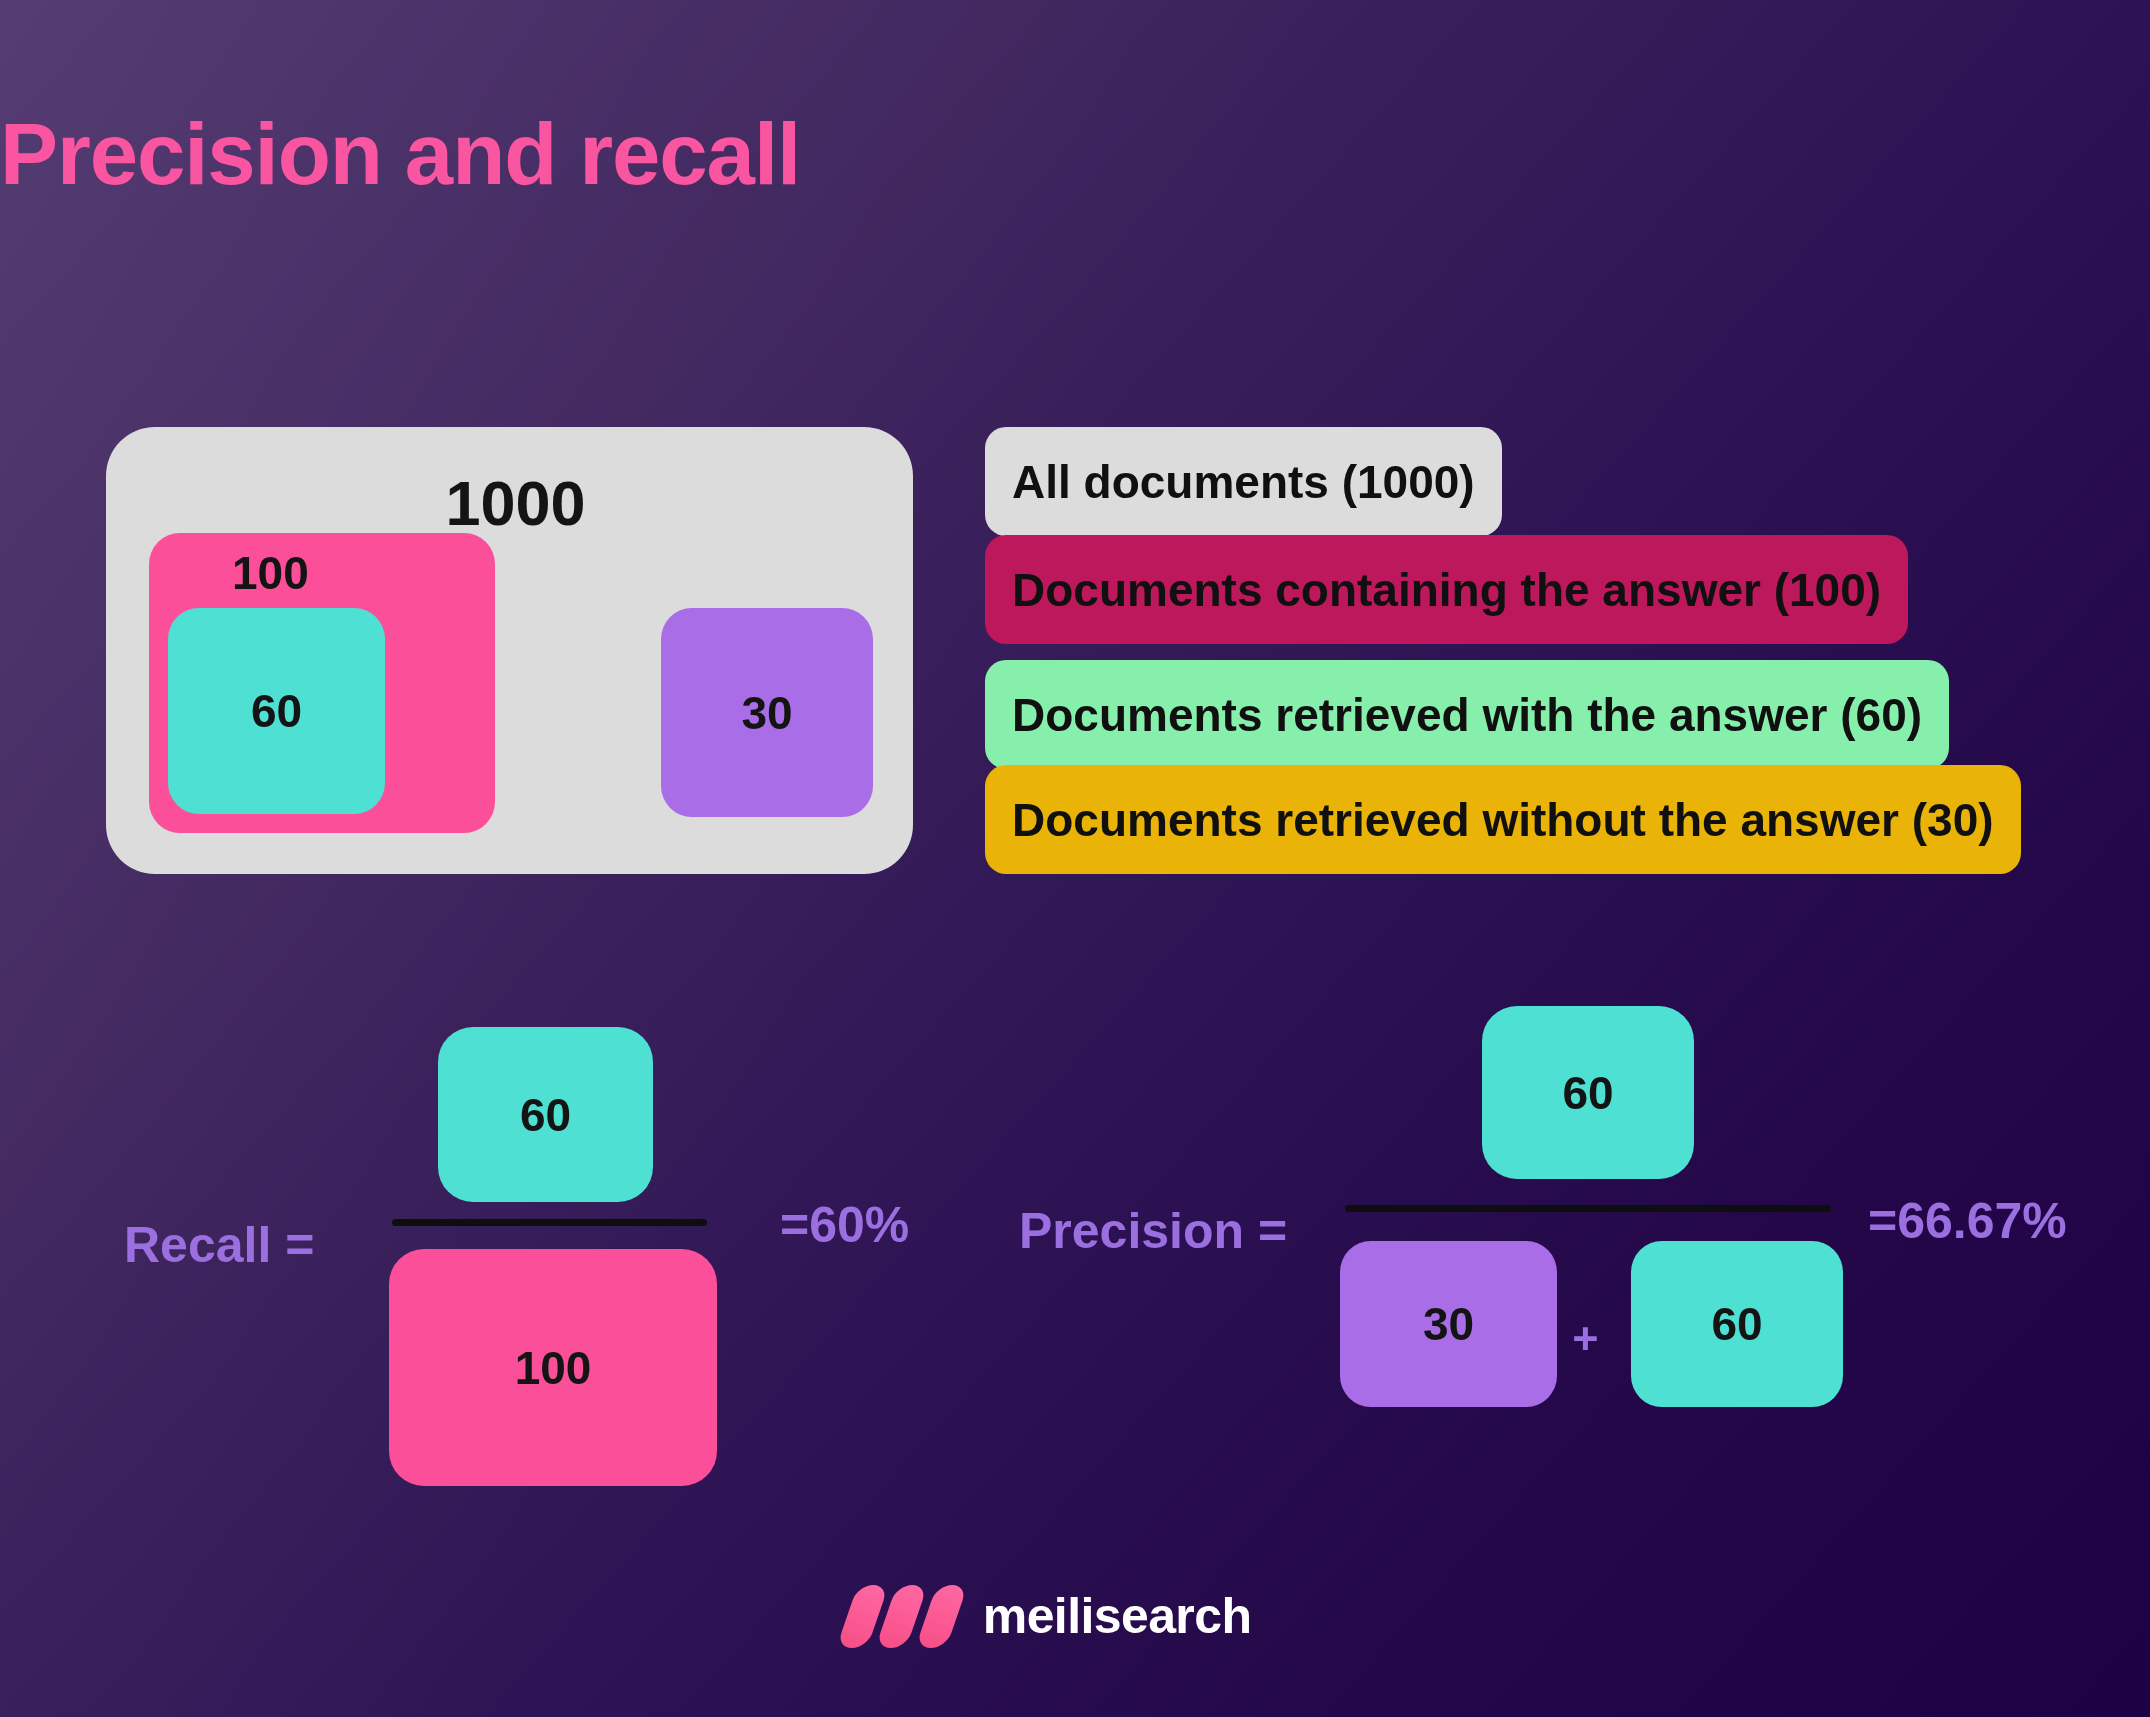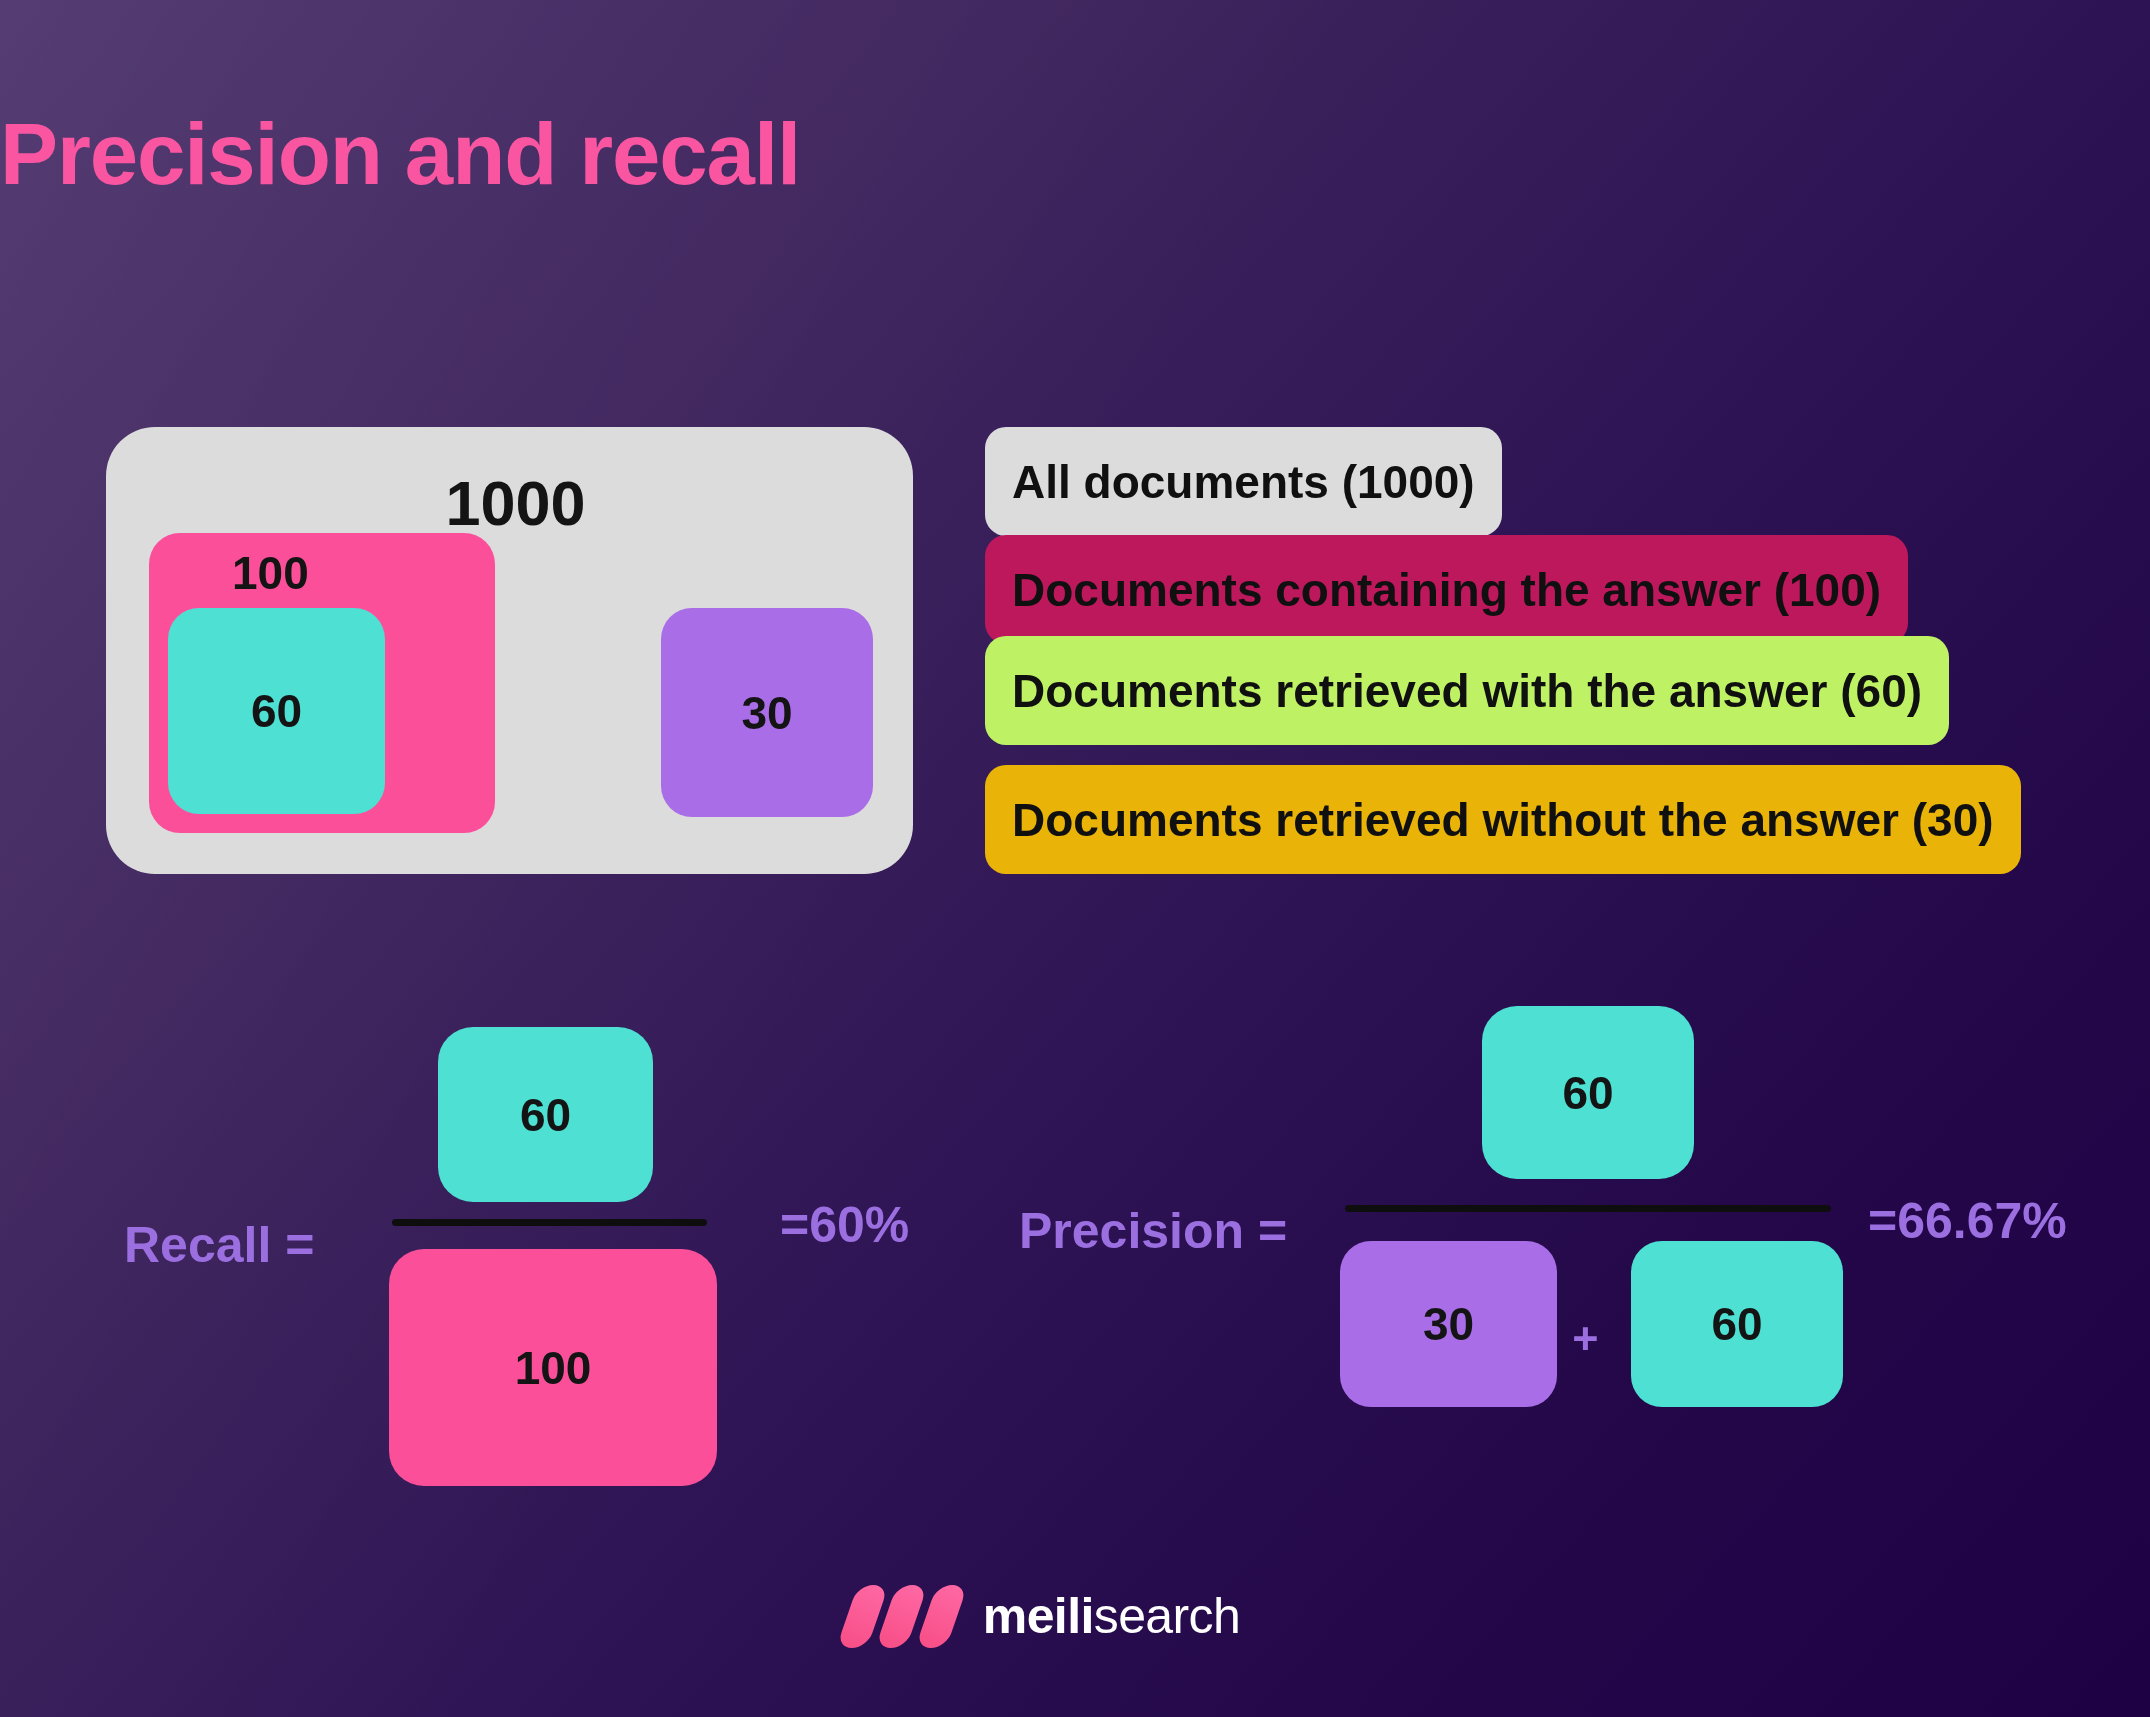--- a/index.html
+++ b/index.html
@@ -54,21 +54,21 @@
     padding: 0 27px;
     width: max-content;
     border-radius: 21px;
     font-size: 46px;
     font-weight: 700;
     color: #101010;
     white-space: nowrap;
   }
   .pill-gray   { top: 427px;  background: #dcdcdc; }
   .pill-pink   { top: 535px;  background: #be185d; }
-  .pill-teal   { top: 636px; background: #bef264; }
+  .pill-teal   { top: 660px; background: #86efac; }
   .pill-purple { top: 765px; background: #eab308; }
 
   
   .accent-text {
     position: absolute;
     font-size: 50px;
     font-weight: 700;
     color: #9b6fe0;
     white-space: nowrap;
   }
@@ -110,21 +110,21 @@
   .logo-mark { display: flex; gap: 8.4px; margin-right: 26px; }
   .stripe {
     width: 31px;
     height: 63px;
     border-radius: 15.7px;
     transform: skewX(-19deg);
     background: linear-gradient(205deg, #ff6aa6 0%, #f74c84 100%);
   }
   .wordmark { font-size: 50px; color: #ffffff; letter-spacing: -0.6px; white-space: nowrap; }
   .wordmark .bold  { font-weight: 700; }
-  .wordmark .light { font-weight: 400; }
+  .wordmark .light { font-weight: 700; }
 </style>
 </head>
 <body>
 
 <div class="title">Precision and recall</div>
 
 <div class="box venn-gray">
   <div class="venn-1000">1000</div>
 </div>
 <div class="box venn-pink">

